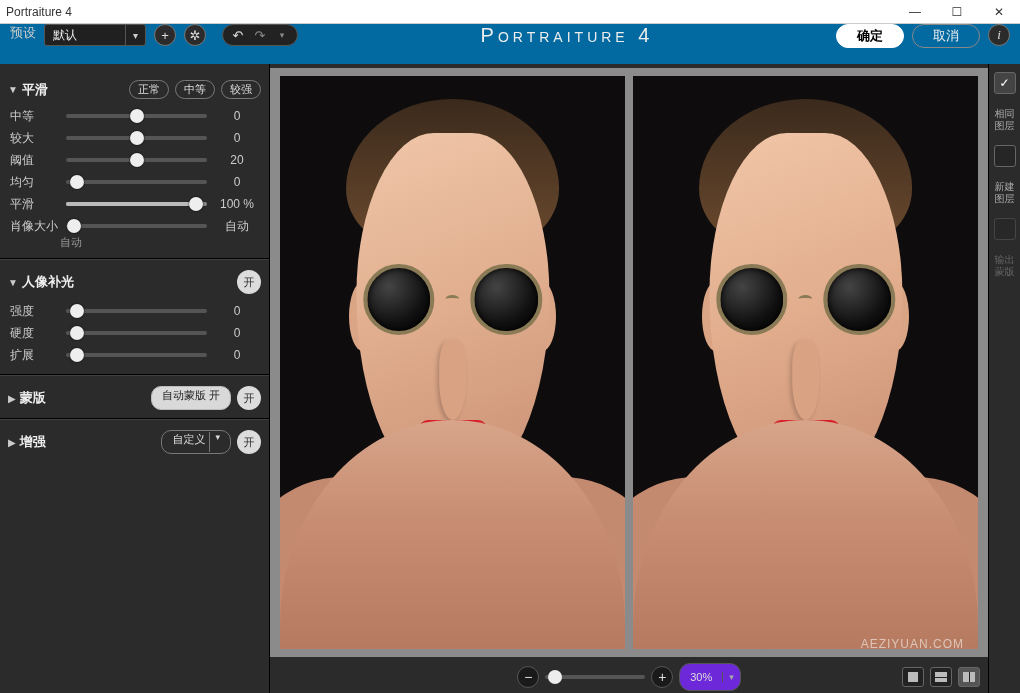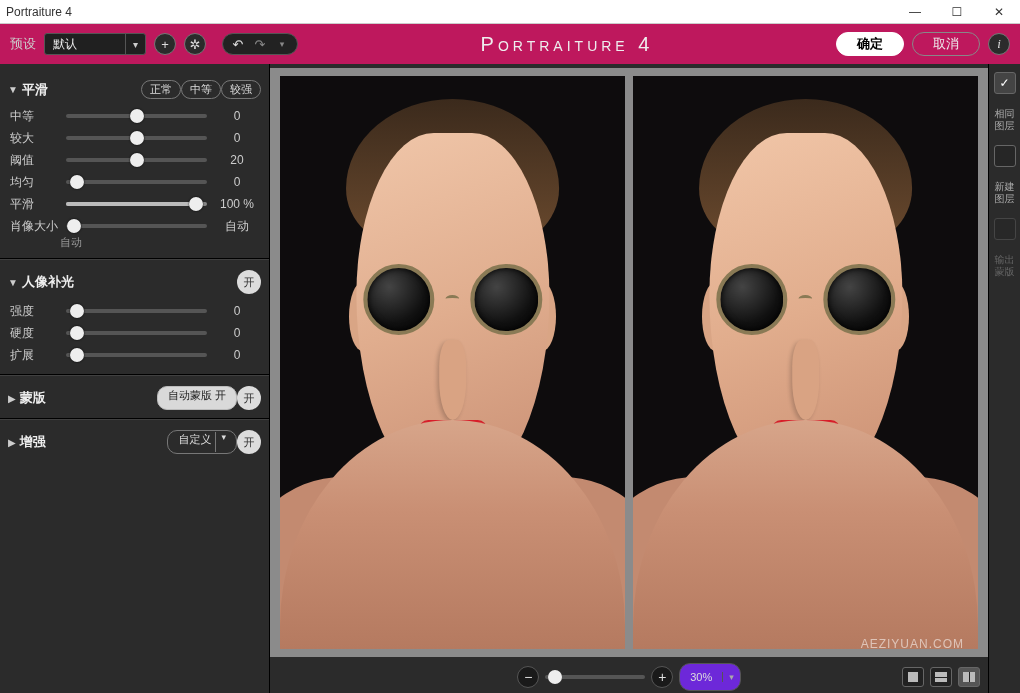--- a/index.html
+++ b/index.html
@@ -6,21 +6,21 @@
   body { width: 1020px; height: 693px; background: #fff; overflow: hidden; display:flex; flex-direction:column; }
 
   
   .titlebar { height: 24px; background: #fff; display:flex; align-items:center; padding-left:6px; font-size:12px; color:#333; border-bottom:1px solid #ccc; }
   .titlecontrols { margin-left:auto; display:flex; }
   .titlecontrols div { width:42px; height:24px; display:flex; align-items:center; justify-content:center; color:#333; font-size:12px; }
 
   .app { flex:1; display:flex; flex-direction:column; background:#2b2b2b; }
 
   
-  .topbar { height:40px; background:#be185d; display:flex; align-items:center; padding:0 10px; gap:8px; }
+  .topbar { height:40px; background:#0369a1; display:flex; align-items:flex-start; padding:0 10px; gap:8px; }
   .preset-label { color:#ccc; font-size:13px; }
   .preset-dd { display:flex; align-items:center; background:#202020; border:1px solid #555; border-radius:3px; height:22px; }
   .preset-dd .sel { color:#eee; font-size:12px; padding:0 30px 0 8px; min-width:80px; }
   .preset-dd .arrow { border-left:1px solid #555; width:20px; height:100%; display:flex; align-items:center; justify-content:center; color:#ccc; font-size:10px;}
   .roundbtn { width:22px; height:22px; border-radius:50%; border:1px solid #777; background:#2b2b2b; color:#ddd; display:flex; align-items:center; justify-content:center; cursor:pointer; font-size:13px; }
   .history { display:flex; align-items:center; background:#222; border:1px solid #555; border-radius:12px; height:22px; padding:0 4px; margin-left:8px;}
   .history span { width:22px; text-align:center; color:#888; font-size:13px; }
   .logo { flex:1; text-align:center; color:#eee; font-size:20px; letter-spacing:4px; font-weight:400; font-variant: small-caps; }
   .pillbtn { height:24px; padding:0 20px; border-radius:12px; display:flex; align-items:center; font-size:13px; cursor:pointer; border:1px solid #888; }
   .pillbtn.primary { background:#fff; color:#000; border-color:#fff; font-weight:600; }
@@ -28,21 +28,21 @@
   .info-i { font-style:italic; font-family: Georgia, serif; }
 
   
   .mainrow { flex:1; display:flex; min-height:0; }
 
   
   .leftpanel { width:270px; background:#2b2b2b; border-right:1px solid #000; padding:6px 8px 6px 8px; overflow-y:auto; }
   .section-head { display:flex; align-items:center; margin-top:10px; margin-bottom:6px; }
   .tri { color:#ccc; font-size:10px; margin-right:4px; }
   .sec-title { color:#eee; font-size:13px; font-weight:600; }
-  .chips { margin-left:auto; display:flex; }
+  .chips { margin-left:auto; display:flex; gap:6px; }
   .chip { font-size:11px; color:#ddd; border:1px solid #777; border-radius:10px; padding:1px 8px; cursor:pointer; background:transparent;}
   .chip.light { background:#d9d9d9; color:#222; border-color:#bbb; }
   .chip.small { padding:1px 10px; }
   .chip.dropdown { display:flex; gap:4px; }
   .chip.dropdown .ddarr { border-left:1px solid #777; padding-left:5px; font-size:9px; }
 
   .slider-row { display:flex; align-items:center; height:22px; gap:2px; padding:0 2px;}
   .slider-row .lbl { width:48px; color:#ccc; font-size:12px; }
   .slider-row .track { flex:1; position:relative; height:4px; background:#555; border-radius:2px; margin:0 6px; }
   .slider-row .track.active { background:#888; }

